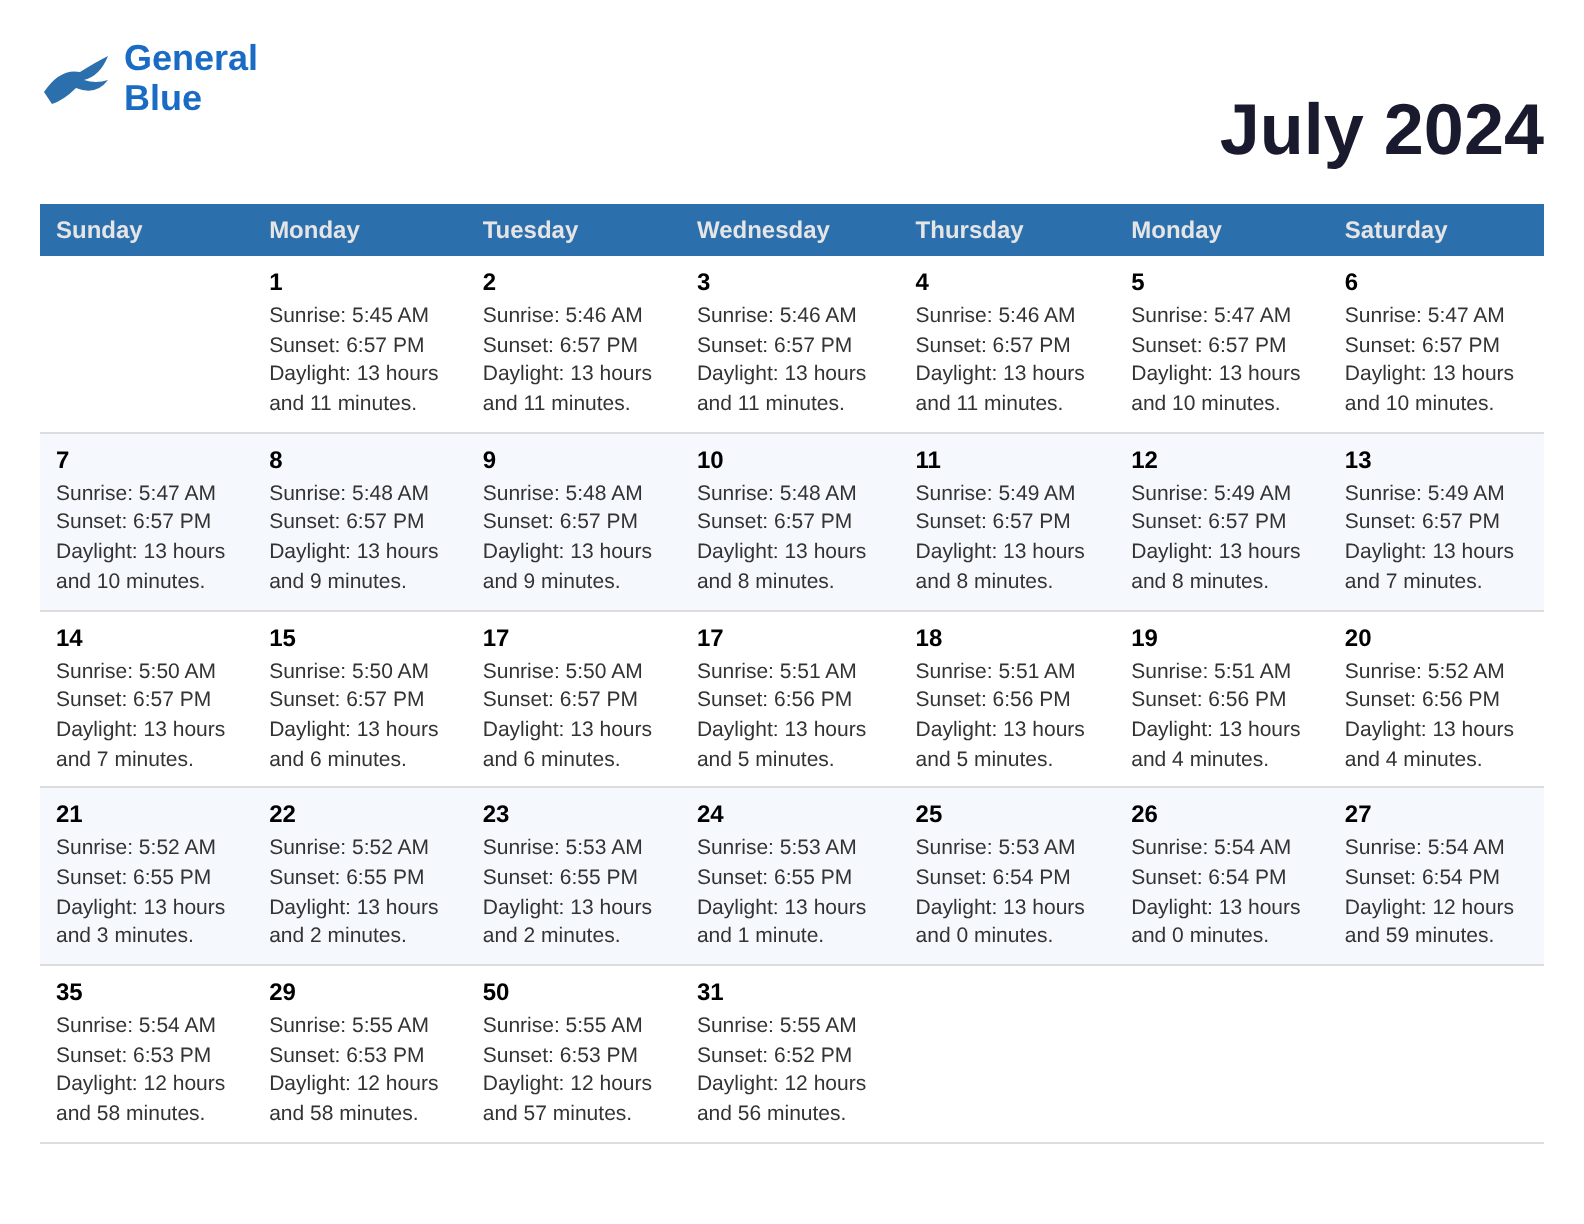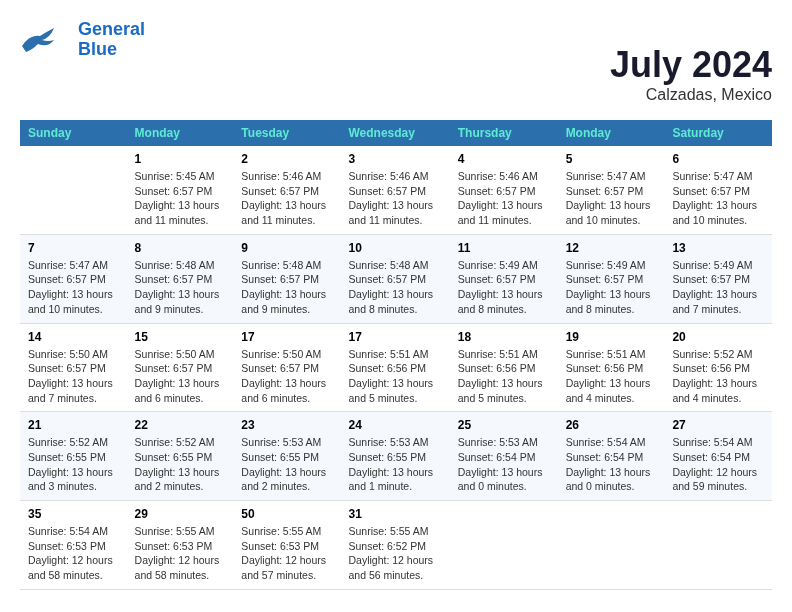--- a/index.html
+++ b/index.html
@@ -12,21 +12,21 @@
     }
     .header {
       display: flex;
       justify-content: space-between;
       align-items: flex-start;
       margin-bottom: 16px;
     }
     .logo {
       display: flex;
       align-items: center;
-      gap: 22px;
+      gap: 6px;
     }
     .logo-text {
       font-size: 18px;
       font-weight: bold;
       color: #1a1a2e;
       line-height: 1.1;
     }
     .logo-text span {
       color: #1a6bc4;
     }
@@ -47,21 +47,21 @@
       font-size: 16px;
       color: #333;
     }
     table {
       width: 100%;
       border-collapse: collapse;
       font-size: 11px;
     }
     thead tr th {
       background-color: #2c6fad;
-      color: #5eead4;
+      color: #e5e5e5;
       text-align: left;
       padding: 6px 8px;
       font-size: 12px;
       font-weight: bold;
     }
     tbody tr {
       border-bottom: 1px solid #ddd;
     }
     tbody tr:nth-child(even) {
       background: #f5f8fc;
@@ -97,21 +97,20 @@
     <svg class="logo-bird" viewBox="0 0 36 28">
       <path d="M2 20 Q10 8 20 10 Q28 5 34 2 Q30 12 22 14 Q28 16 34 14 Q28 22 18 18 Q12 24 6 26 Z" fill="#2c6fad"></path>
     </svg>
     <div class="logo-text">
       <span>General</span><br>
       <span>Blue</span>
     </div>
   </div>
   <div class="title-block">
     <div class="month-title">July 2024</div>
-    <div class="location">Calzadas, Mexico</div>
   </div>
 </div>
 
 <table>
   <thead>
     <tr>
     <th>Sunday</th>
         <th>Monday</th>
         <th>Tuesday</th>
         <th>Wednesday</th>

